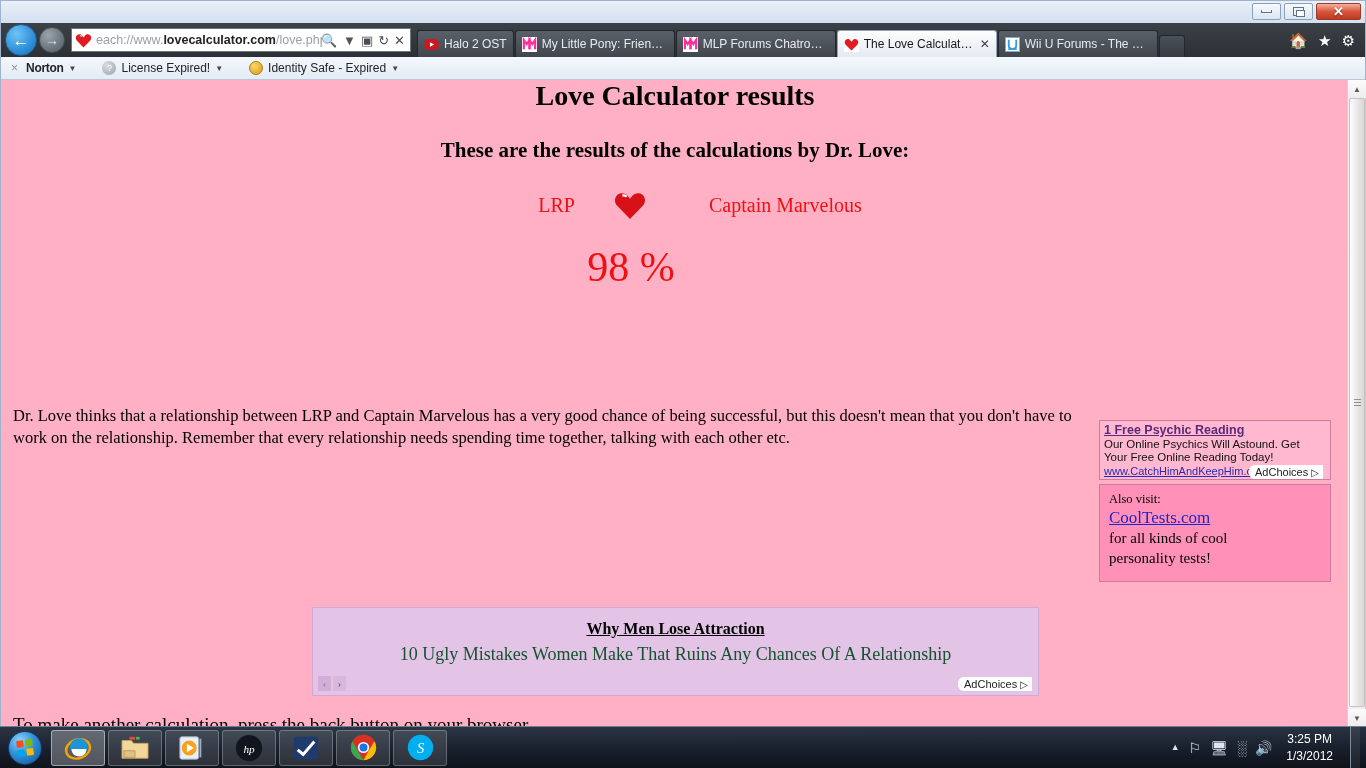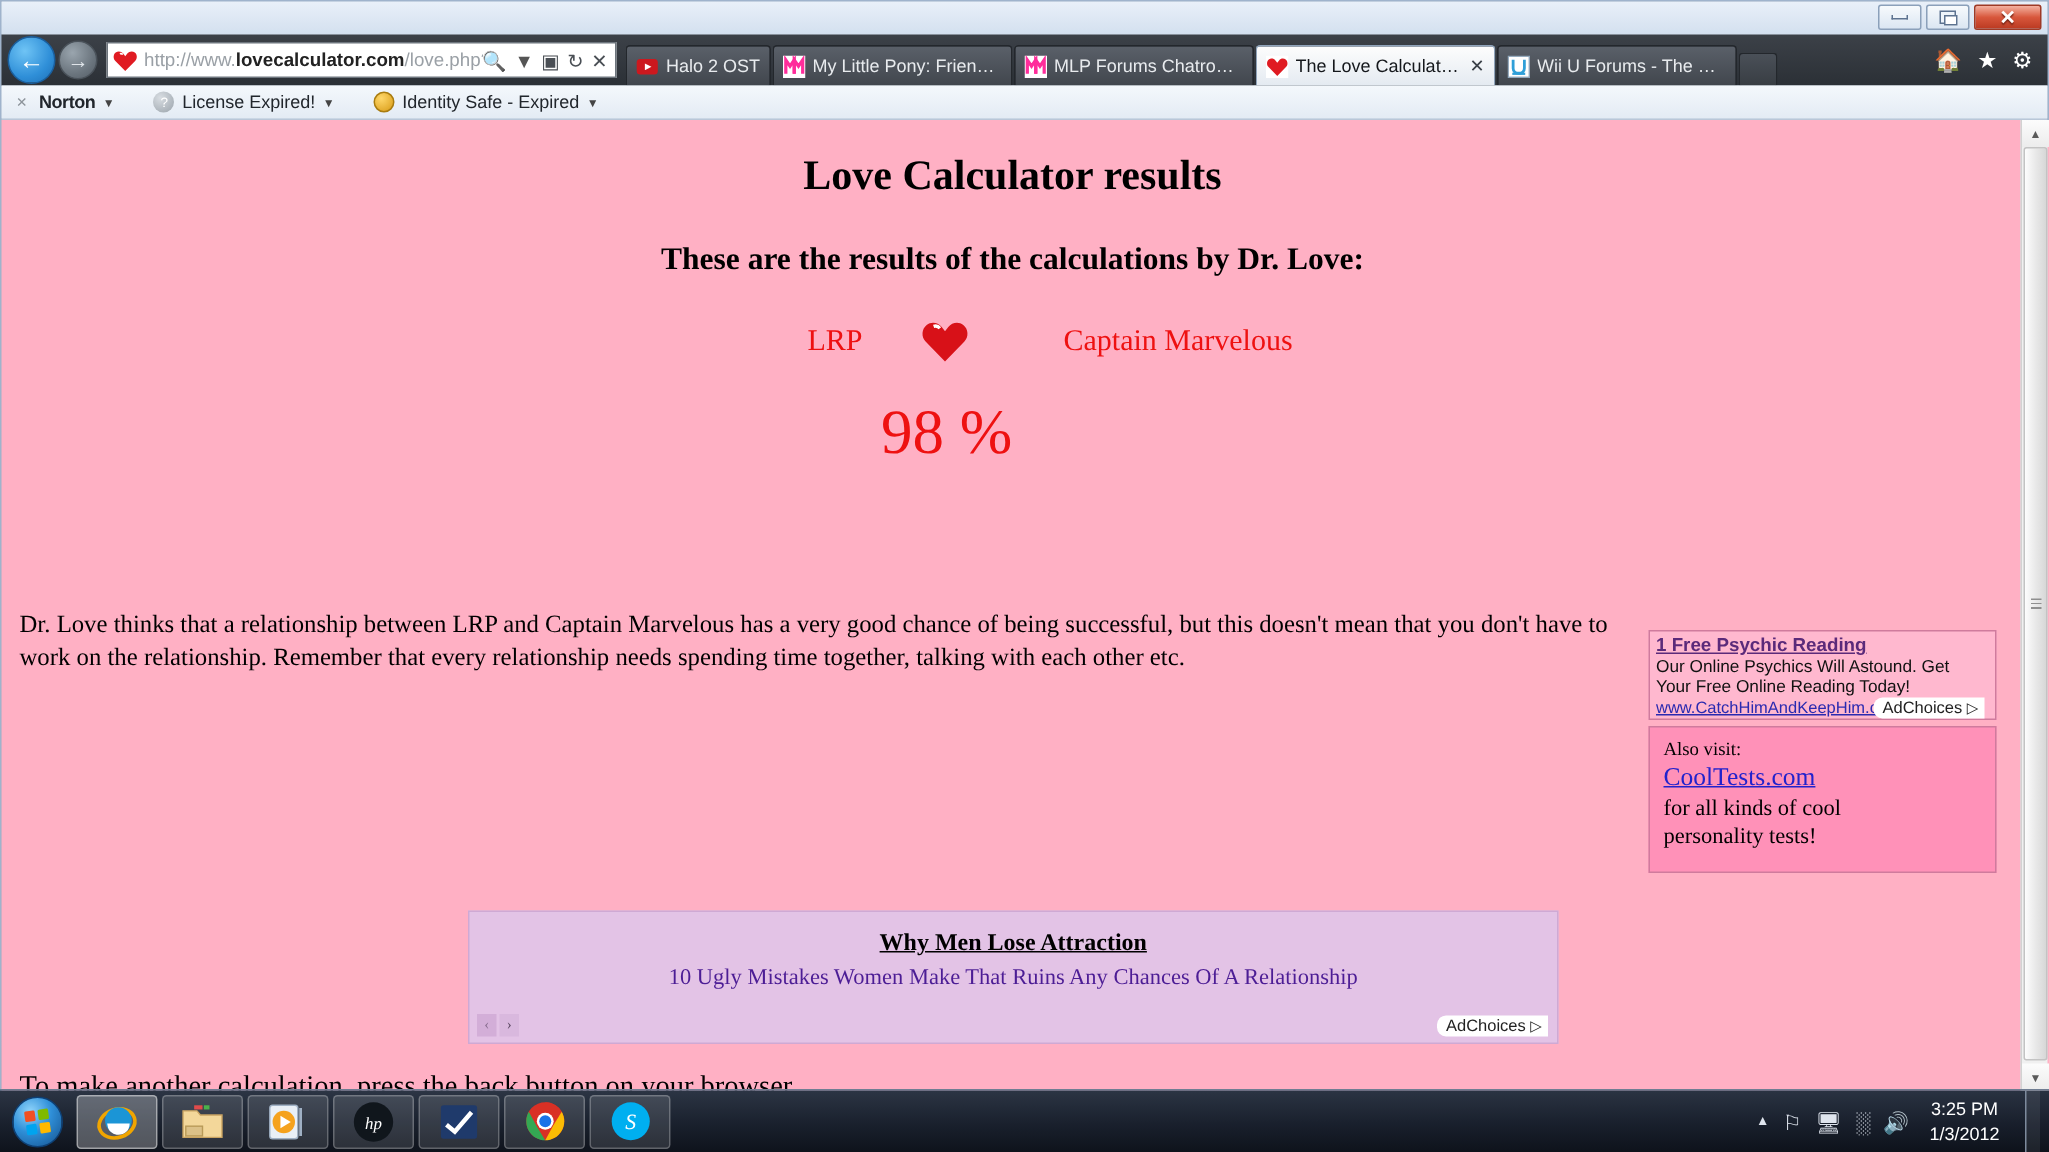--- a/index.html
+++ b/index.html
@@ -121,21 +121,21 @@
 
   
   #viewport {
     position: absolute; left: 0; top: 79px; width: 1366px; height: 647px;
     background: #ffb0c4; overflow: hidden;
   }
   #page { position: absolute; left: 0; top: 0; width: 1348px; height: 647px; padding: 0 8px; }
 
   h1#title {
     font-family: "Liberation Serif", serif; font-size: 28px; font-weight: bold;
-    text-align: center; color: #000; margin-top: 22px;
+    text-align: center; color: #000; 
   }
   h2#subtitle {
     font-family: "Liberation Serif", serif; font-size: 21px; font-weight: bold;
     text-align: center; color: #000; margin-top: 26px;
   }
   #nameline {
     display: flex; align-items: center; justify-content: center; gap: 0;
     margin-top: 26px; font-family: "Liberation Serif", serif; font-size: 20px; color: #ee1111;
   }
   #nameline .nm1 { width: 210px; text-align: right; }
@@ -176,21 +176,21 @@
   #cooltests .small { font-size: 12.5px; }
   #cooltests a { color: #2222cc; text-decoration: underline; font-size: 17px; }
 
   
   #bannerad {
     position: absolute; left: 311px; top: 527px; width: 727px; height: 89px;
     background: #e3c3e6; border: 1px solid #cfa9d4;
     font-family: "Liberation Serif", serif; text-align: center; overflow: hidden;
   }
   #bannerad .bt { font-size: 16px; font-weight: bold; color: #000; text-decoration: underline; margin-top: 12px; display: block; }
-  #bannerad .bs { font-size: 15px; color: #4c1d95; margin-top: 6px; display: block; }
+  #bannerad .bs { font-size: 18px; color: #14532d; margin-top: 6px; display: block; }
   #bannerad .bu { font-size: 10.5px; color: #2222cc; text-decoration: underline; margin-top: 5px; display: block; }
   .bnav { position: absolute; left: 5px; bottom: 4px; display: flex; gap: 2px; }
   .bnav div {
     width: 13px; height: 15px; background: #d3aed8; color: #8b6f92;
     font-size: 10px; display: flex; align-items: center; justify-content: center;
   }
   .bnav div.on { color: #5e4a66; background: #d9b8de; }
 
   #backnote {
     position: absolute; left: 12px; top: 634px;
@@ -276,21 +276,21 @@
     <div class="navbtn fwd">
         <span class="arrowglyph">→</span>
       </div>
 
     <div id="addressbar">
       <svg class="favicon-heart" viewBox="0 0 16 16">
         <rect width="16" height="16" fill="#ffffff"></rect>
         <path d="M8 14.5 1.8 8.2C.3 6.7.4 4.2 2 2.9c1.5-1.2 3.6-.8 4.7.6L8 5.1l1.3-1.6c1.1-1.4 3.2-1.8 4.7-.6 1.6 1.3 1.7 3.8.2 5.3z" fill="#e01b22"></path>
         <path d="M4.6 3.6c.7-.2 1.4 0 1.9.5" stroke="#ffffff" stroke-width="1" fill="none"></path>
       </svg>
-      <div id="urltext"><span>http://www.</span><b>lovecalculator.com</b><span>/love.php?name</span></div>
+      <div id="urltext"><span>each://www.</span><b>lovecalculator.com</b><span>/love.php?name</span></div>
       <div class="addr-icons">
         <span>🔍</span>
         <span class="caret-sm">▼</span>
         <span>▣</span>
         <span>↻</span>
         <span>✕</span>
       </div>
     </div>
 
     <div id="tabs">

